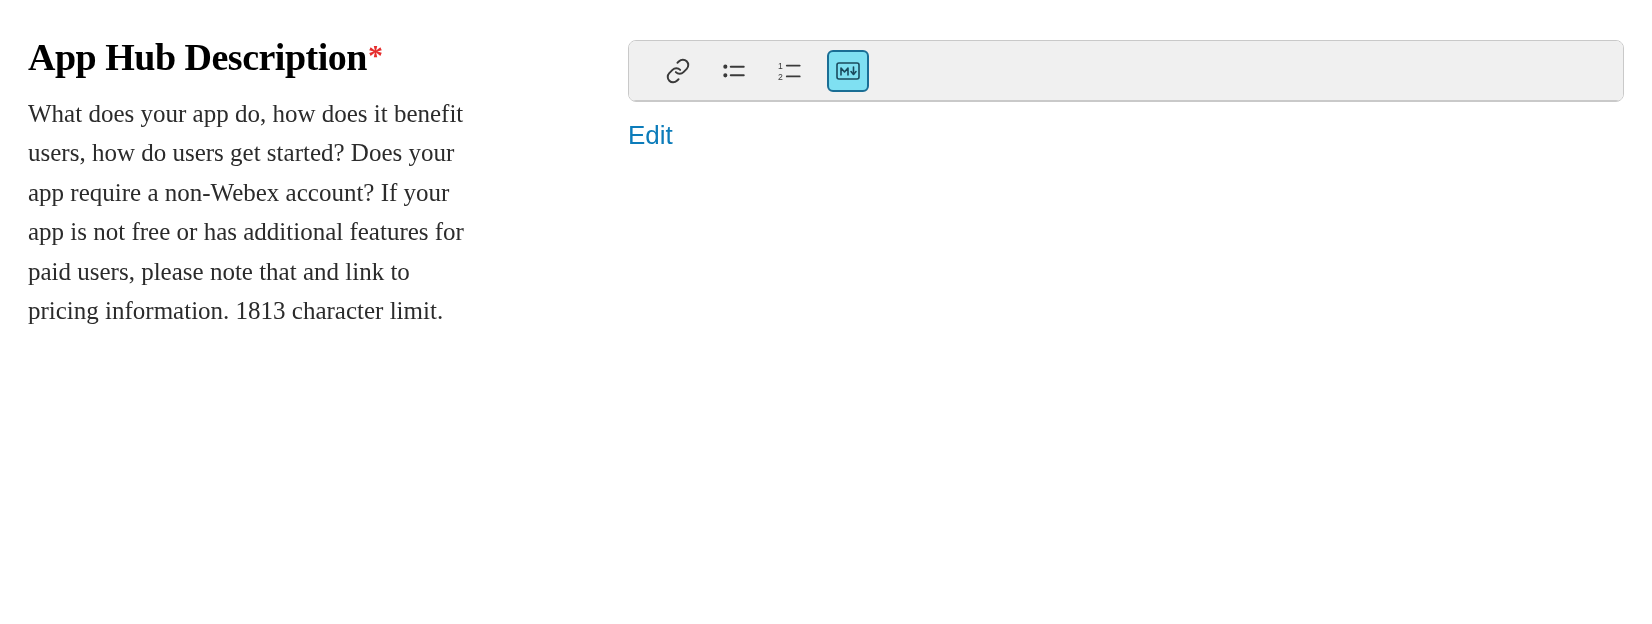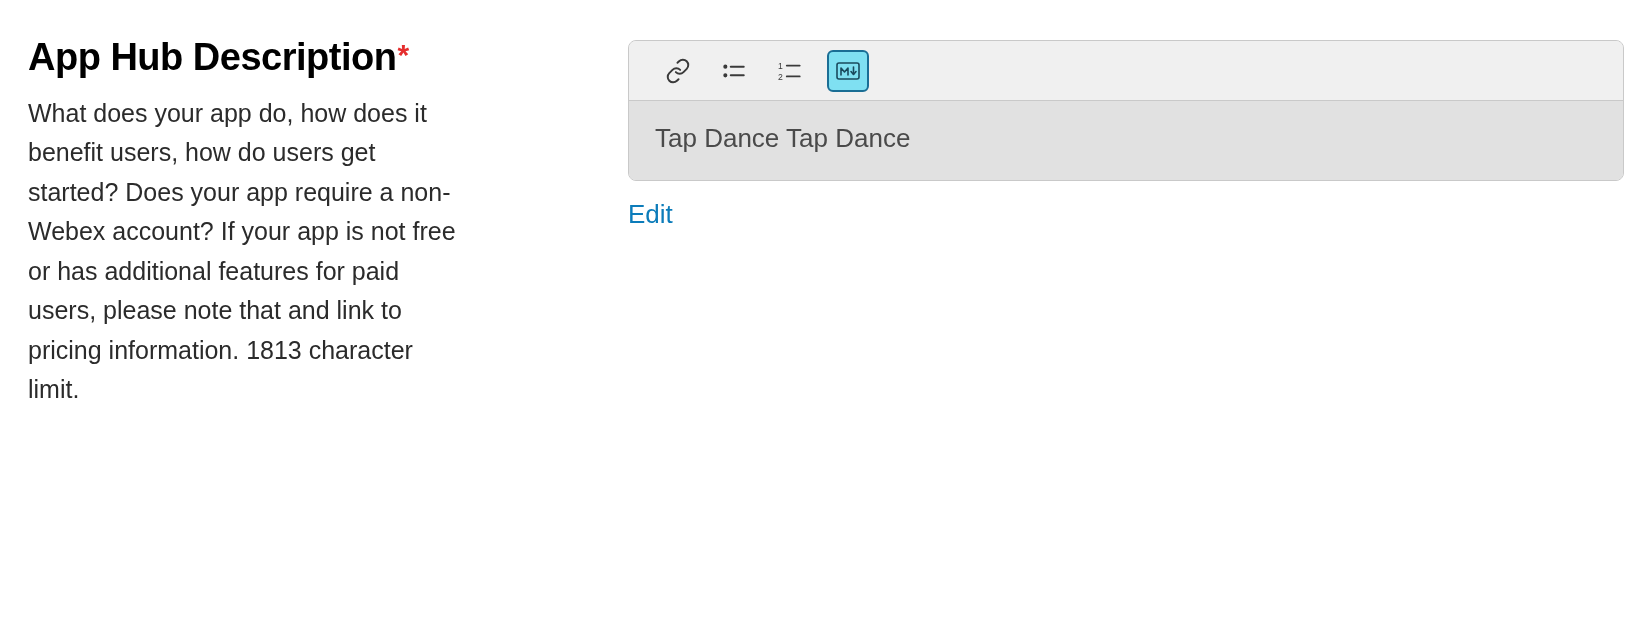--- a/index.html
+++ b/index.html
@@ -10,20 +10,21 @@
       width: 1652px;
     }
     .container {
       display: flex;
       gap: 160px;
       align-items: flex-start;
     }
     .left-col {
       width: 440px;
       flex-shrink: 0;
+      font-family: Liberation Serif, serif;
     }
     .heading {
       font-size: 38px;
       font-weight: 700;
       color: #000;
       letter-spacing: -0.5px;
       line-height: 1.15;
       margin-bottom: 14px;
     }
     .required {
@@ -136,18 +137,17 @@
           <svg width="24" height="18" viewBox="0 0 24 18" fill="none" stroke="#1a4a5e" stroke-width="1.6" stroke-linecap="round" stroke-linejoin="round">
             <rect x="1" y="1" width="22" height="16" rx="2"></rect>
             <path d="M5 13 V6 L8.5 10 L12 6 V13" stroke-width="1.6"></path>
             <path d="M17.5 5 V12" stroke-width="1.6"></path>
             <path d="M15 9.5 L17.5 12.5 L20 9.5" stroke-width="1.6"></path>
           </svg>
         </div>
 
       </div>
 
-      <div class="content-area">Tap Dance Tap Dance</div>
     </div>
 
     <a class="edit-link">Edit</a>
   </div>
 </div>
 
 </body></html>

